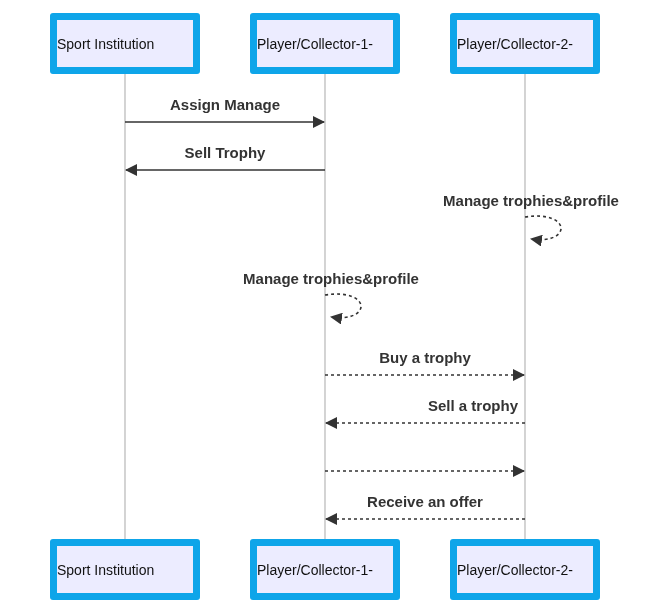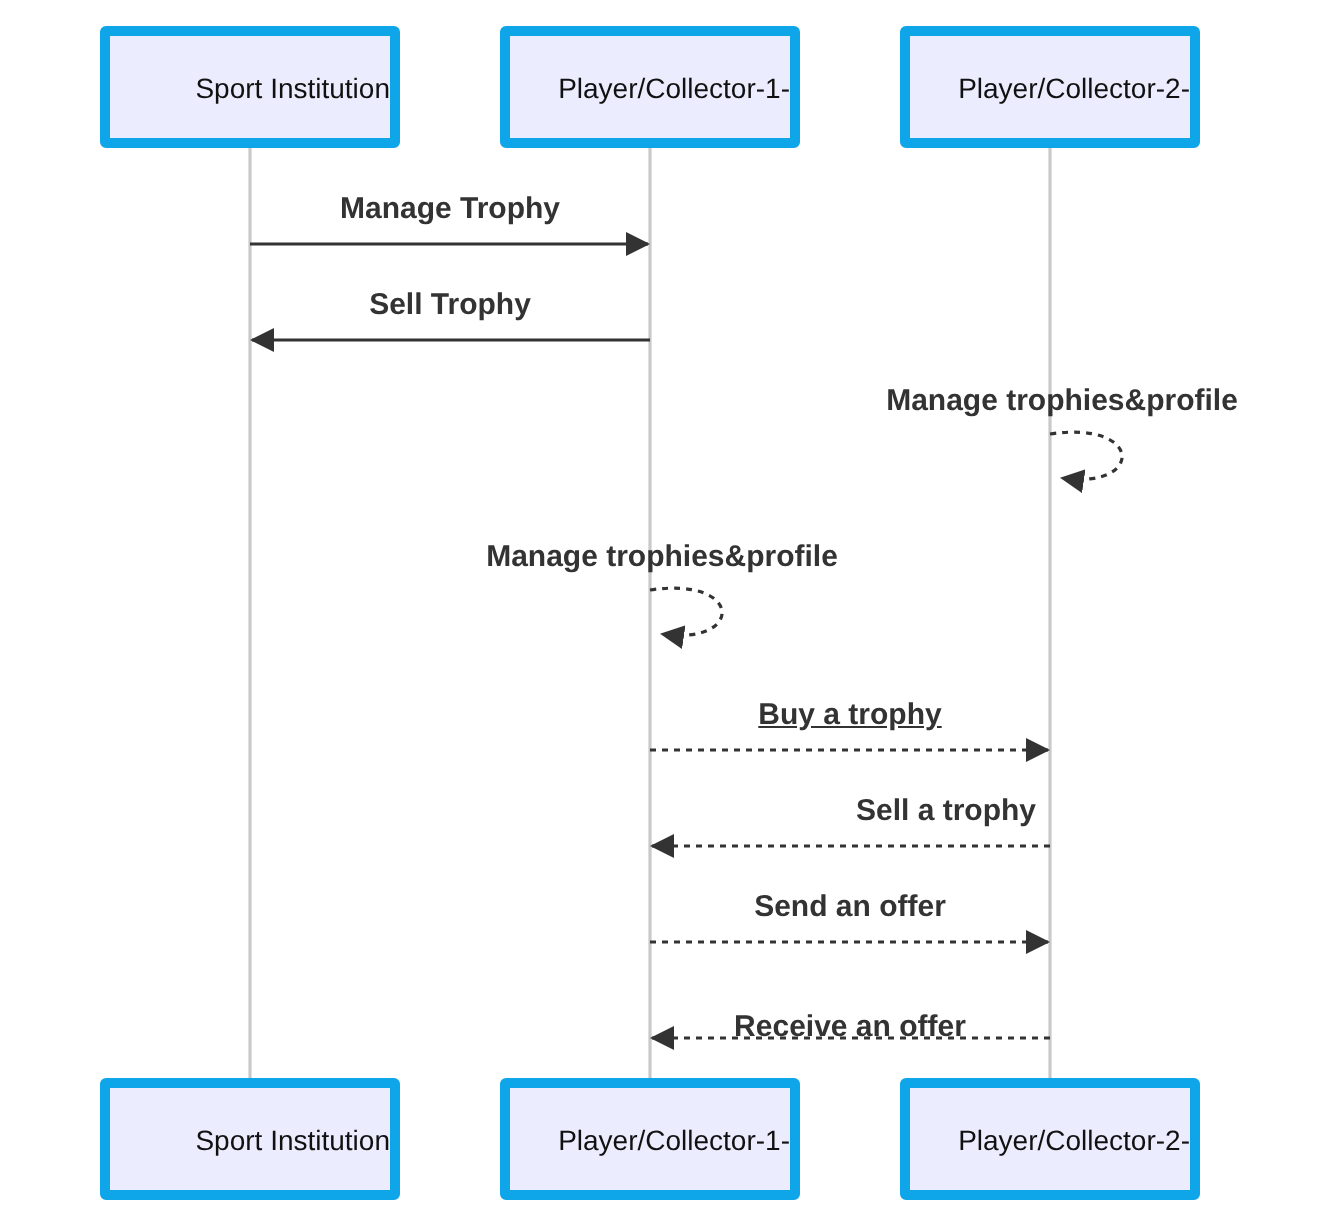--- a/index.html
+++ b/index.html
@@ -18,26 +18,26 @@
   #connector-layer {
     position: absolute;
     left: 0;
     top: 0;
   }
   .actor-box {
     position: absolute;
     width: 150px;
     height: 61px;
     background: #ECECFF;
-    border: 5px solid #0ea5e9;
+    border: 7px solid #0ea5e9;
     border-radius: 3px;
     box-sizing: border-box;
     display: flex;
     align-items: center;
-    justify-content: flex-end;
+    justify-content: flex-start;
     font-size: 14px;
     color: #111111;
     text-align: center;
   }
   .msg-label {
     position: absolute;
     transform: translateX(-50%);
     font-size: 15px;
     font-weight: 700;
     color: #333333;
@@ -88,28 +88,27 @@
   <div class="actor-box" style="left:50px; top:13px;">
     <span>Sport Institution</span>
   </div>
   <div class="actor-box" style="left:250px; top:13px;">
     <span>Player/Collector-1-</span>
   </div>
   <div class="actor-box" style="left:450px; top:13px;">
     <span>Player/Collector-2-</span>
   </div>
 
-  <div class="msg-label" style="left:225px; top:95px;">Manage Trophy</div>
+  <div class="msg-label" style="left:225px; top:95px;">Assign Manage</div>
   <div class="msg-label" style="left:225px; top:143px;">Sell Trophy</div>
   <div class="msg-label" style="left:531px; top:191px;">Manage trophies&amp;profile</div>
   <div class="msg-label" style="left:331px; top:269px;">Manage trophies&amp;profile</div>
-  <div class="msg-label" style="left:425px; top:348px;text-decoration:underline;">Buy a trophy</div>
+  <div class="msg-label" style="left:425px; top:348px;">Buy a trophy</div>
   <div class="msg-label" style="left:425px; top:396px;margin-left:48px;">Sell a trophy</div>
-  <div class="msg-label" style="left:425px; top:444px;">Send an offer</div>
-  <div class="msg-label" style="left:425px; top:492px;margin-top:12px;">Receive an offer</div>
+  <div class="msg-label" style="left:425px; top:492px;">Receive an offer</div>
 
   <div class="actor-box" style="left:50px; top:539px;">
     <span>Sport Institution</span>
   </div>
   <div class="actor-box" style="left:250px; top:539px;">
     <span>Player/Collector-1-</span>
   </div>
   <div class="actor-box" style="left:450px; top:539px;">
     <span>Player/Collector-2-</span>
   </div>

